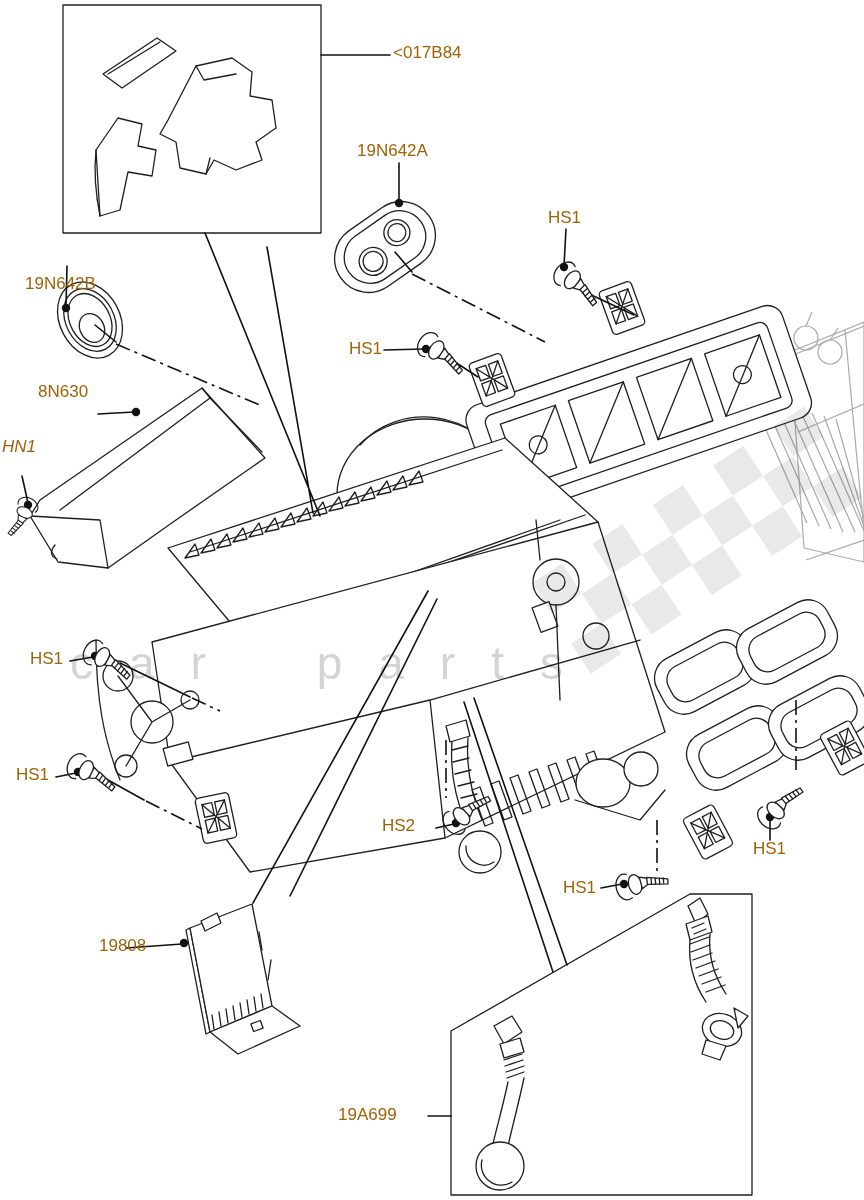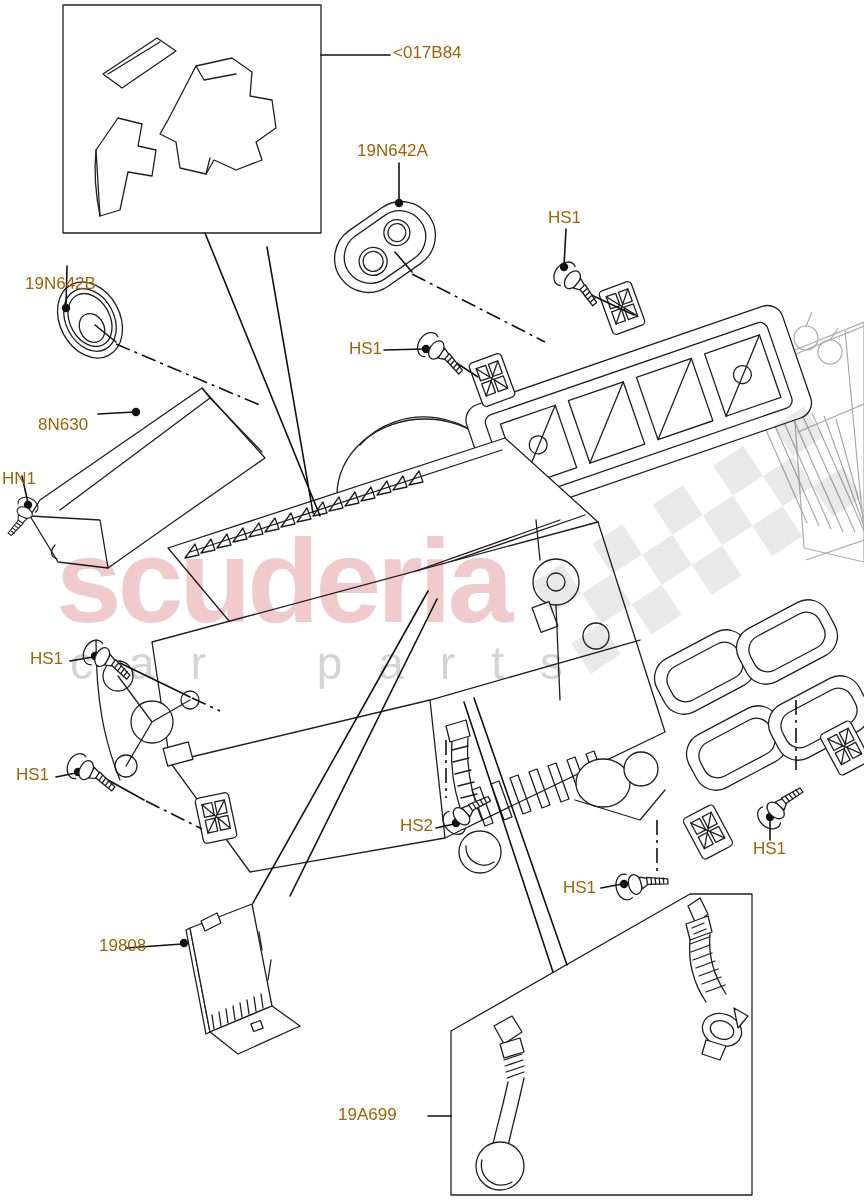--- a/index.html
+++ b/index.html
@@ -268,32 +268,31 @@
           <rect class="chk" x="648" y="516" width="36" height="36"></rect>
           <rect class="chk" x="720" y="516" width="36" height="36"></rect>
           <rect class="chk" x="792" y="516" width="36" height="36"></rect>
         <rect class="chk" x="540" y="552" width="36" height="36"></rect>
           <rect class="chk" x="612" y="552" width="36" height="36"></rect>
           <rect class="chk" x="684" y="552" width="36" height="36"></rect>
           <rect class="chk" x="756" y="552" width="36" height="36"></rect>
           <rect class="chk" x="828" y="552" width="36" height="36"></rect>
       </g>
     </svg>
-    <div class="wm-word">scuderia</div>
     <div class="wm-tagline">car parts</div>
   </div>
 
   <div class="part-label" style="left:393px;top:44px;">&lt;017B84</div>
   <div class="part-label" style="left:357px;top:142px;">19N642A</div>
   <div class="part-label" style="left:25px;top:251px;margin-top:24px;">19N642B</div>
   <div class="part-label" style="left:548px;top:209px;">HS1</div>
   <div class="part-label" style="left:349px;top:340px;">HS1</div>
-  <div class="part-label" style="left:38px;top:416px;">8N630</div>
-  <div class="part-label" style="left:2px;top:470px;">HN1</div>
+  <div class="part-label" style="left:38px;top:383px;">8N630</div>
+  <div class="part-label" style="left:2px;top:438px;font-style:italic;">HN1</div>
   <div class="part-label" style="left:30px;top:650px;">HS1</div>
   <div class="part-label" style="left:16px;top:766px;">HS1</div>
-  <div class="part-label" style="left:400px;top:817px;text-align:center;">HS2</div>
+  <div class="part-label" style="left:382px;top:817px;text-align:center;">HS2</div>
   <div class="part-label" style="left:563px;top:879px;">HS1</div>
   <div class="part-label" style="left:753px;top:840px;">HS1</div>
   <div class="part-label" style="left:71px;top:937px;margin-left:28px;">19808</div>
   <div class="part-label" style="left:338px;top:1106px;">19A699</div>
 
 </div>
 
 </body></html>

